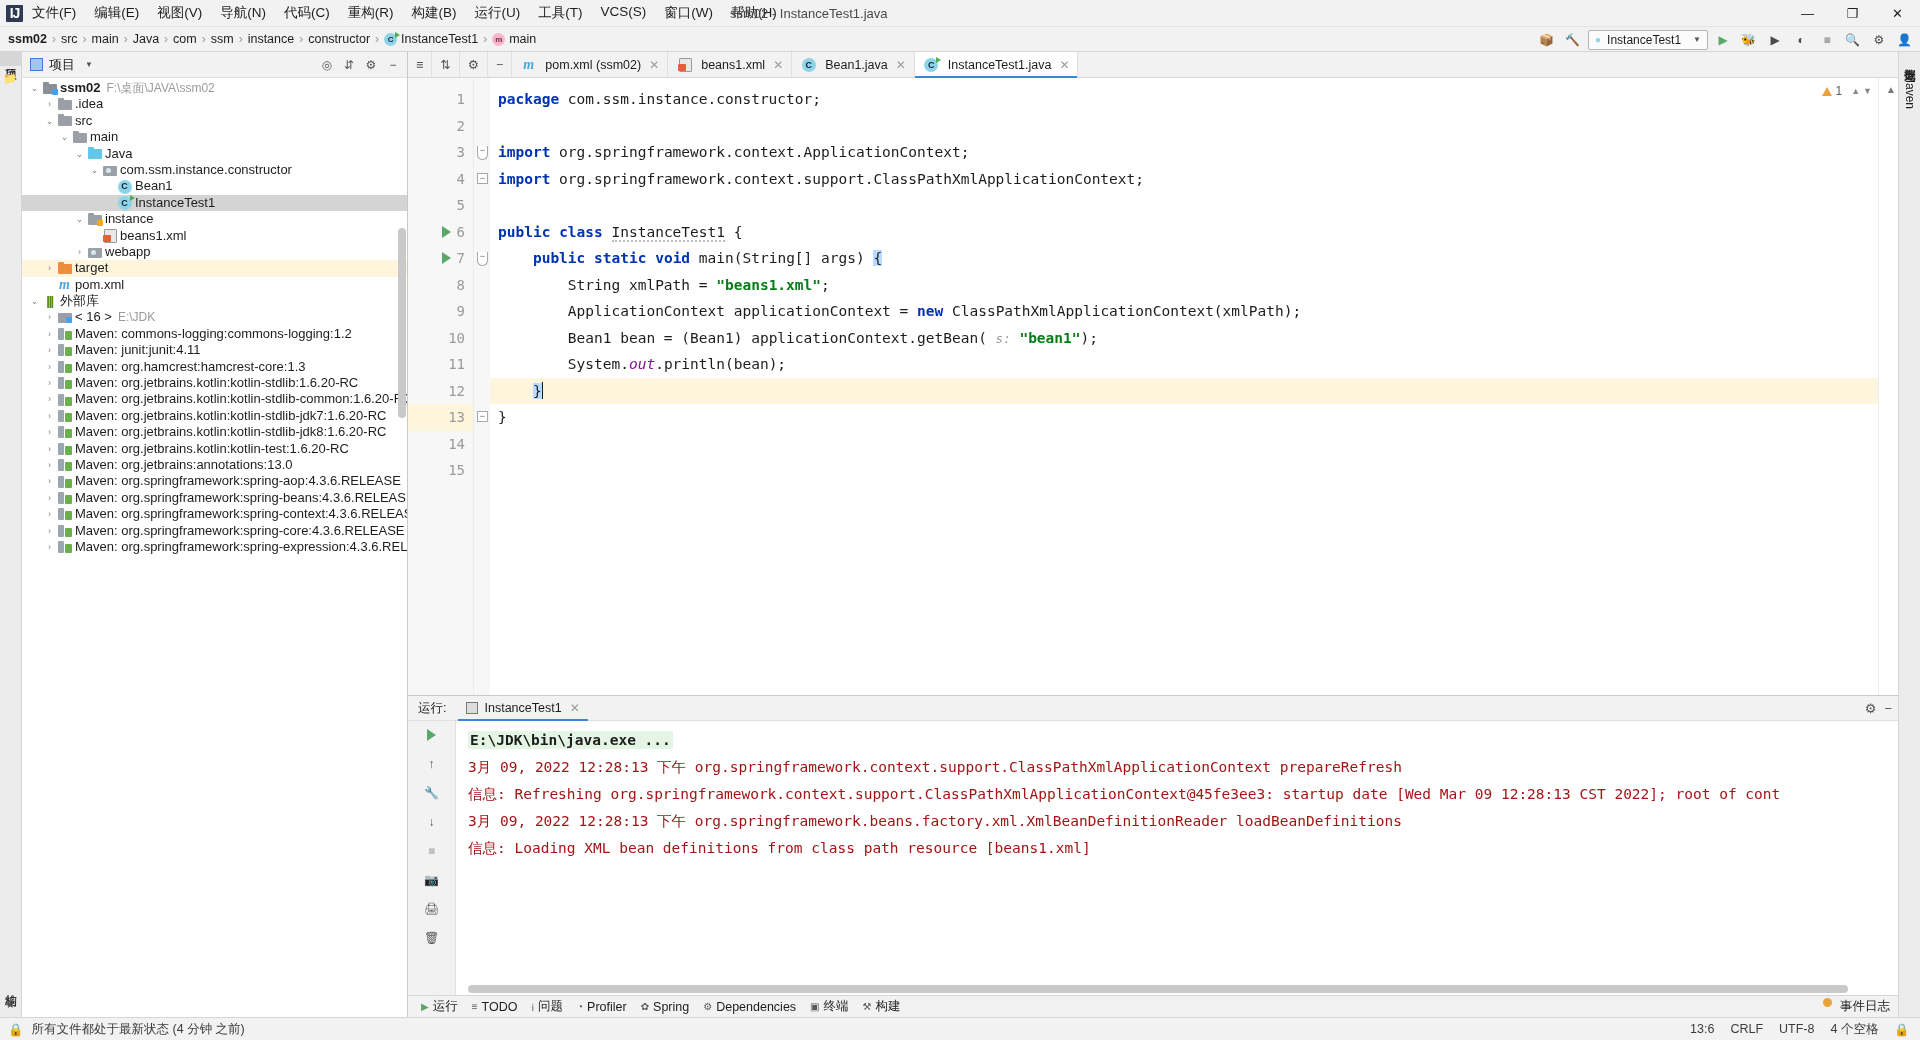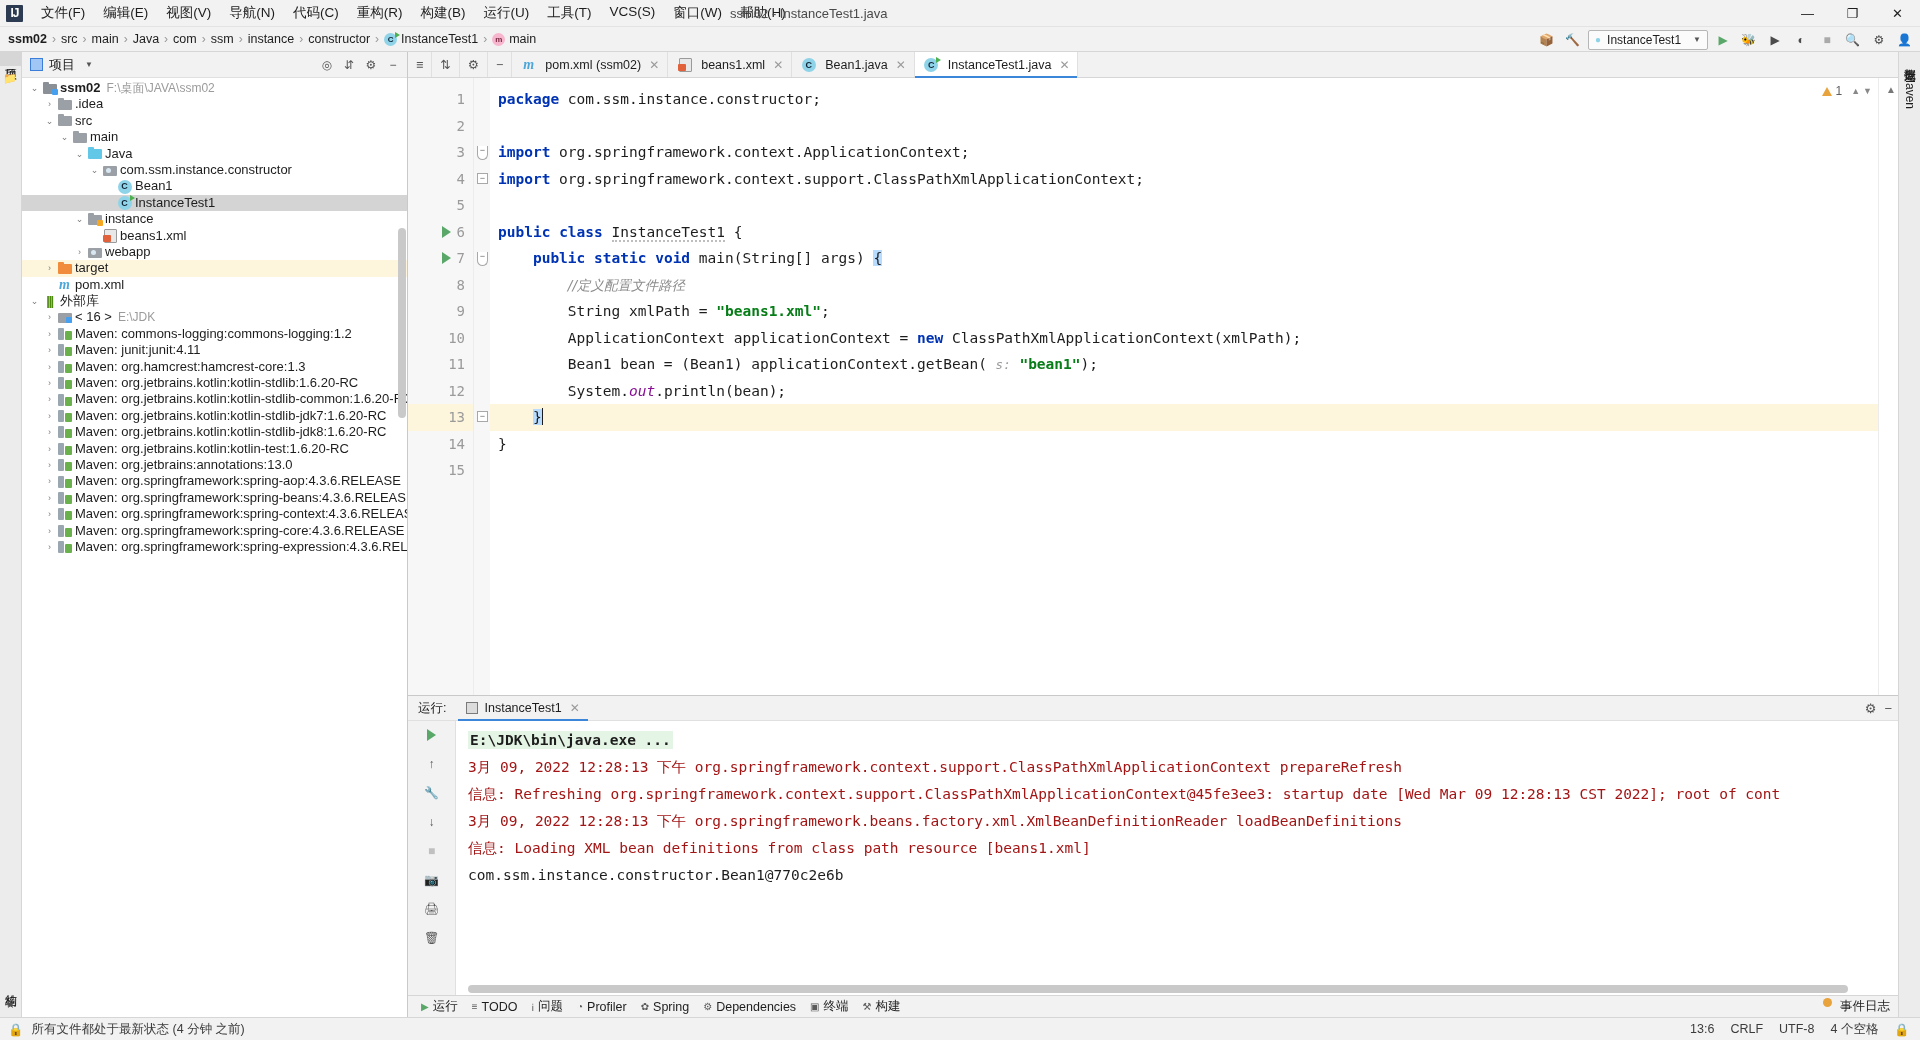--- a/index.html
+++ b/index.html
@@ -14,22 +14,22 @@
   .ide { width: 1920px; height: 1040px; display: flex; flex-direction: column; background:#f2f2f2; }
 
   
   .titlebar {
     height: 27px; display: flex; align-items: center;
     background: #f2f2f2; border-bottom: 1px solid #e3e3e3;
     padding-left: 6px; position: relative; flex: none;
   }
   .logo {
     width: 17px; height: 17px; background:#2d3b52; color:#fff;
-    font-size: 12px; font-weight: bold; display:flex;
-    align-items:center; justify-content:center; margin-right: 9px;
+    font-size: 14px; font-weight: bold; display:flex;
+    align-items:center; justify-content:center; 
     border-radius: 1px; letter-spacing: -1px;
   }
   .menu-item {
     padding: 3px 9px; font-size: 13.5px; white-space: nowrap; cursor: default;
     color:#1d1d1d;
   }
   .win-title {
     position:absolute; left: 730px; font-size:13px; color:#4a4a4a; white-space:nowrap;
   }
   .win-ctrl {
@@ -691,21 +691,20 @@
             <span class="foldmark" style="top: 333px;">−</span>
           </div>
         <div class="codearea">
           <div class="cline"><span class="kw">package</span><span> com.ssm.instance.constructor;</span></div>
           <div class="cline"></div>
           <div class="cline"><span class="kw">import</span><span> org.springframework.context.ApplicationContext;</span></div>
           <div class="cline"><span class="kw">import</span><span> org.springframework.context.support.ClassPathXmlApplicationContext;</span></div>
           <div class="cline"></div>
           <div class="cline"><span class="kw">public</span> <span class="kw">class</span> <span class="cls-name squig">InstanceTest1</span> <span>{</span></div>
           <div class="cline">    <span class="kw">public</span> <span class="kw">static</span> <span class="kw">void</span> <span>main(String[] args) </span><span class="brhl">{</span></div>
-          <div class="cline">        <span class="cmt">//定义配置文件路径</span></div>
           <div class="cline">        <span>String xmlPath = </span><span class="str">"beans1.xml"</span><span>;</span></div>
           <div class="cline">        <span>ApplicationContext applicationContext = </span><span class="kw">new</span><span> ClassPathXmlApplicationContext(xmlPath);</span></div>
           <div class="cline">        <span>Bean1 bean = (Bean1) applicationContext.getBean( </span><span class="hint">s:</span> <span class="str">"bean1"</span><span>);</span></div>
           <div class="cline">        <span>System.</span><span class="fld">out</span><span>.println(bean);</span></div>
           <div class="cline hl">    <span class="brhl">}</span><span class="cursor"></span></div>
           <div class="cline"><span>}</span></div>
           <div class="cline"></div>
         </div>
         <div class="editor-right">
           <div class="chev" style="right:2px;">▲</div>
@@ -744,21 +743,20 @@
             <div class="rg-ico">🖨</div>
             <div class="rg-ico">🗑</div>
           </div>
           <div class="console" id="console-host">
             <div class="console-scroll-h"></div>
           <div class="coline"><span class="c-cmd">E:\JDK\bin\java.exe ...</span></div>
               <div class="coline"><span class="c-red">3月 09, 2022 12:28:13 下午 org.springframework.context.support.ClassPathXmlApplicationContext prepareRefresh</span></div>
               <div class="coline"><span class="c-red">信息: Refreshing org.springframework.context.support.ClassPathXmlApplicationContext@45fe3ee3: startup date [Wed Mar 09 12:28:13 CST 2022]; root of cont</span></div>
               <div class="coline"><span class="c-red">3月 09, 2022 12:28:13 下午 org.springframework.beans.factory.xml.XmlBeanDefinitionReader loadBeanDefinitions</span></div>
               <div class="coline"><span class="c-red">信息: Loading XML bean definitions from class path resource [beans1.xml]</span></div>
-              <div class="coline"><span class="c-blk">com.ssm.instance.constructor.Bean1@770c2e6b</span></div>
               <div class="coline"><span class="c-blk"></span></div>
             </div>
         </div>
       </div>
 
       <div class="bottombar">
         <div id="bb-host" style="display:flex;align-items:center;">
             <div class="bb-item">
               <span style="font-size: 10px; color: rgb(89, 168, 105);">▶</span>
               <span>运行</span>

